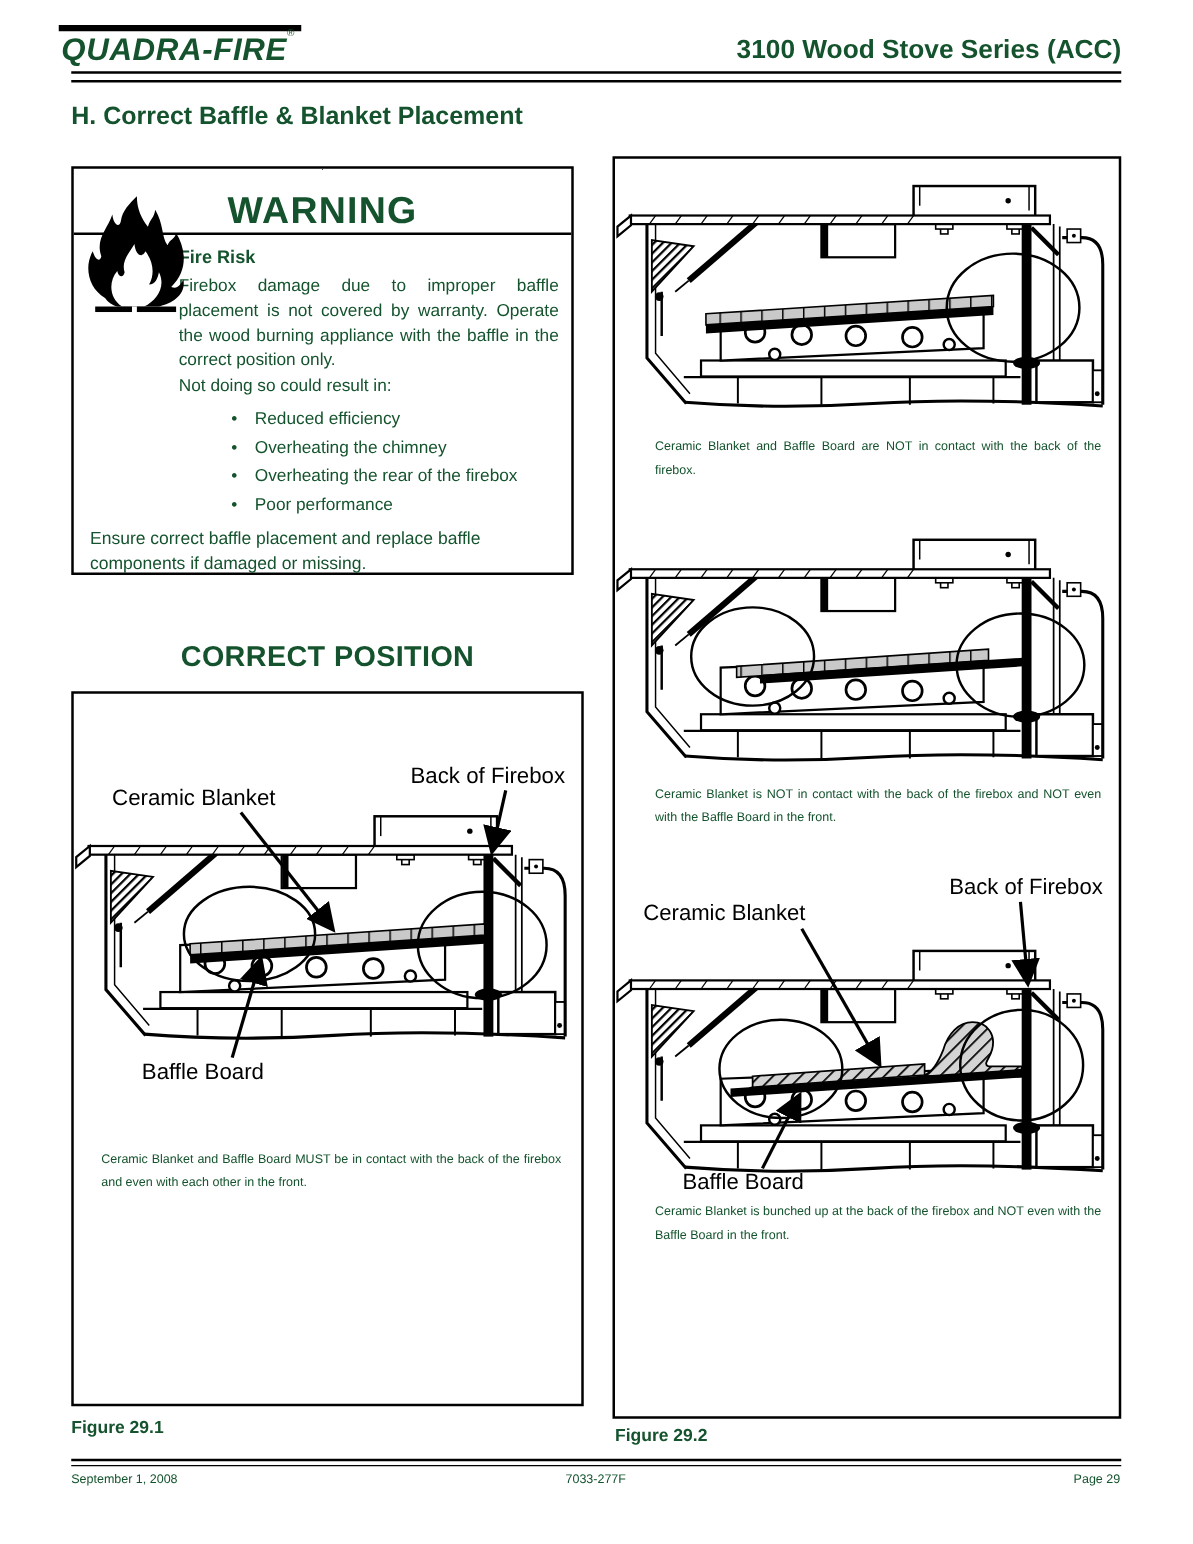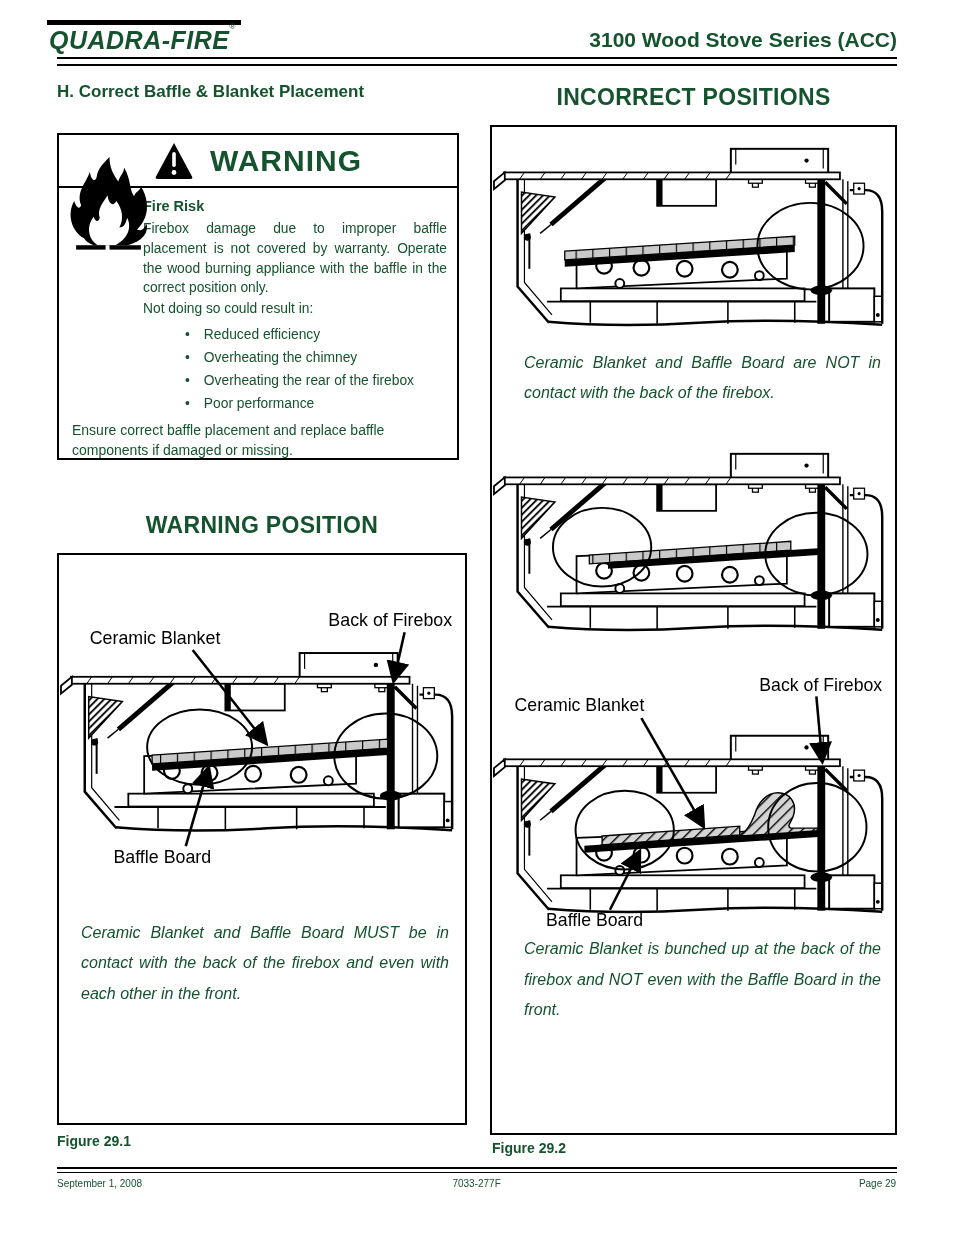--- a/index.html
+++ b/index.html
@@ -6,47 +6,47 @@
   .page{position:relative;width:954px;height:1235px;background:#fff;color:#14532d;
         font-family:"Liberation Sans",sans-serif;overflow:hidden;}
 
   
   .logo{position:absolute;left:47px;top:20px;border-top:5px solid #000;padding:1px 6px 0 2px;}
   .logo-text{font-size:25px;font-weight:bold;font-style:italic;letter-spacing:.5px;}
   .logo-reg{font-size:8px;vertical-align:top;position:relative;top:-4px;}
   .doc-title{position:absolute;right:57px;top:28px;font-size:21px;font-weight:bold;}
   .rule-double{position:absolute;left:57px;width:840px;top:57px;height:5px;
                border-top:2.2px solid #000;border-bottom:2.2px solid #000;}
-  .section-heading{position:absolute;left:57px;top:82px;font-size:17px;font-weight:bold;}
+  .section-heading{position:absolute;left:57px;top:82px;font-size:20px;font-weight:bold;}
   .col-heading{position:absolute;font-weight:bold;font-size:23px;letter-spacing:.3px;text-align:center;}
   .incorrect-heading{left:490px;width:407px;top:84px;}
   .correct-heading{left:57px;width:410px;top:512px;}
 
   
   .warning-box{position:absolute;left:57px;top:133px;width:402px;height:327px;
                border:2.5px solid #000;box-sizing:border-box;background:#fff;}
   .warn-header{height:51px;border-bottom:2px solid #000;display:flex;align-items:center;
-               justify-content:center;gap:16px;}
+               justify-content:center;gap:16px;flex-direction:column;}
   .warn-title{font-size:30px;font-weight:bold;letter-spacing:1px;}
   .flame-icon{position:absolute;left:3px;top:19px;width:95px;height:102px;z-index:2;}
   .warn-body{margin:8px 10px 0 84px;font-size:13.8px;line-height:1.44;}
   .risk-title{font-size:14.5px;font-weight:bold;margin-bottom:2px;}
   .warn-par{margin:0;text-align:justify;}
   .warn-lead{margin:1px 0 0 0;}
   .warn-bullets{margin:6px 0 0 42px;}
   .bullet-row{display:flex;gap:14px;margin:3px 0;font-size:13.8px;}
   .bdot{flex:0 0 auto;}
   .warn-footer{margin:6px 10px 0 13px;font-size:14px;line-height:1.48;}
 
   
   .figure-box{position:absolute;border:2px solid #000;box-sizing:border-box;background:#fff;}
   .fig1{left:57px;top:553px;width:410px;height:572px;}
   .fig2{left:490px;top:125px;width:407px;height:1010px;}
   .diagram{display:block;width:100%;}
-  .fig-caption{font-size:16px;line-height:1.9;text-align:justify;margin:0;font-style:italic;}
+  .fig-caption{font-size:10px;line-height:1.9;text-align:justify;margin:0;}
   .fig1 .fig-caption{margin:46px 16px 0 22px;}
   .fig2 .fig-caption{margin:14px 14px 0 32px;}
   .cap2{margin-top:10px !important;}
   .cap3{margin-top:2px !important;}
   .d1{margin-top:12px;}
   .d2{margin-top:36px;}
   .d3{margin-top:24px;}
   .fig-label{position:absolute;font-size:14px;font-weight:bold;}
   .fig1-label{left:57px;top:1133px;}
   .fig2-label{left:492px;top:1140px;}
@@ -148,21 +148,20 @@
 
 <div class="page">
 
   <div class="logo">
     <span class="logo-text">QUADRA-FIRE</span><span class="logo-reg">®</span>
   </div>
   <div class="doc-title">3100 Wood Stove Series (ACC)</div>
   <div class="rule-double"></div>
 
   <div class="section-heading">H.  Correct Baffle &amp; Blanket Placement</div>
-  <div class="col-heading incorrect-heading">INCORRECT POSITIONS</div>
 
   <div class="warning-box">
     <div class="warn-header">
       <svg width="40" height="40" viewBox="0 0 40 40">
         <path d="M20 2 L38 35.5 Q39.2 38 36.2 38 L3.8 38 Q0.8 38 2 35.5 Z" fill="#000"></path>
         <rect x="18.2" y="11" width="3.6" height="15" rx="1.8" fill="#fff"></rect>
         <circle cx="20" cy="31.5" r="2.4" fill="#fff"></circle>
       </svg>
       <span class="warn-title">WARNING</span>
     </div>
@@ -191,21 +190,21 @@
           </div>
           <div class="bullet-row">
             <span class="bdot">•</span>
             <span>Poor performance</span>
           </div>
         </div>
     </div>
     <p class="warn-footer">Ensure correct baffle placement and replace baffle components if damaged or missing.</p>
   </div>
 
-  <div class="col-heading correct-heading">WARNING POSITION</div>
+  <div class="col-heading correct-heading">CORRECT POSITION</div>
 
   <div class="figure-box fig1">
     <svg class="diagram" viewBox="0 0 410 320">
       <g transform="translate(0,91)">
         <use href="#stoveBase"></use>
         <polygon points="94,111 332,95 332,104 94,120" fill="url(#segs)" stroke="#000" stroke-width="1.3"></polygon>
         <polygon points="94,120 332,104 332,111 94,127" fill="#000"></polygon>
         <ellipse cx="142" cy="103" rx="53" ry="38" fill="none" stroke="#000" stroke-width="2"></ellipse>
         <ellipse cx="330" cy="112" rx="52" ry="43" fill="none" stroke="#000" stroke-width="2"></ellipse>
       </g>
@@ -234,20 +233,21 @@
 
     <svg class="diagram d2" viewBox="0 0 410 198">
       <g transform="translate(0,2)">
         <use href="#stoveBase"></use>
         <polygon points="99,111 304,97 304,106 99,120" fill="url(#segs)" stroke="#000" stroke-width="1.3"></polygon>
         <polygon points="118,118 332,104 332,111 118,125" fill="#000"></polygon>
         <ellipse cx="112" cy="103" rx="50" ry="40" fill="none" stroke="#000" stroke-width="2"></ellipse>
         <ellipse cx="330" cy="110" rx="52" ry="42" fill="none" stroke="#000" stroke-width="2"></ellipse>
       </g>
     </svg>
+    <p class="fig-caption cap2">Ceramic Blanket is NOT in contact with the back of the firebox and NOT even with the Baffle Board in the front.</p>
 
     <svg class="diagram d3" viewBox="0 0 410 274">
       <g transform="translate(0,66)">
         <use href="#stoveBase"></use>
         <polygon points="112,110 252,100 252,109 112,119" fill="url(#hatchB)" stroke="#000" stroke-width="1.4"></polygon>
         <path d="M252,109 C258,107 263,99 267,89 C271,75 280,66 291,66 C303,66 310,76 307,88 C305,96 299,100 304,102 L331,102 L331,110 L252,110 Z" fill="url(#hatchB)" stroke="#000" stroke-width="1.5"></path>
         <polygon points="94,120 332,104 332,111 94,127" fill="#000"></polygon>
         <ellipse cx="135" cy="104" rx="50" ry="40" fill="none" stroke="#000" stroke-width="2"></ellipse>
         <ellipse cx="331" cy="101" rx="50" ry="45" fill="none" stroke="#000" stroke-width="2"></ellipse>
       </g>

